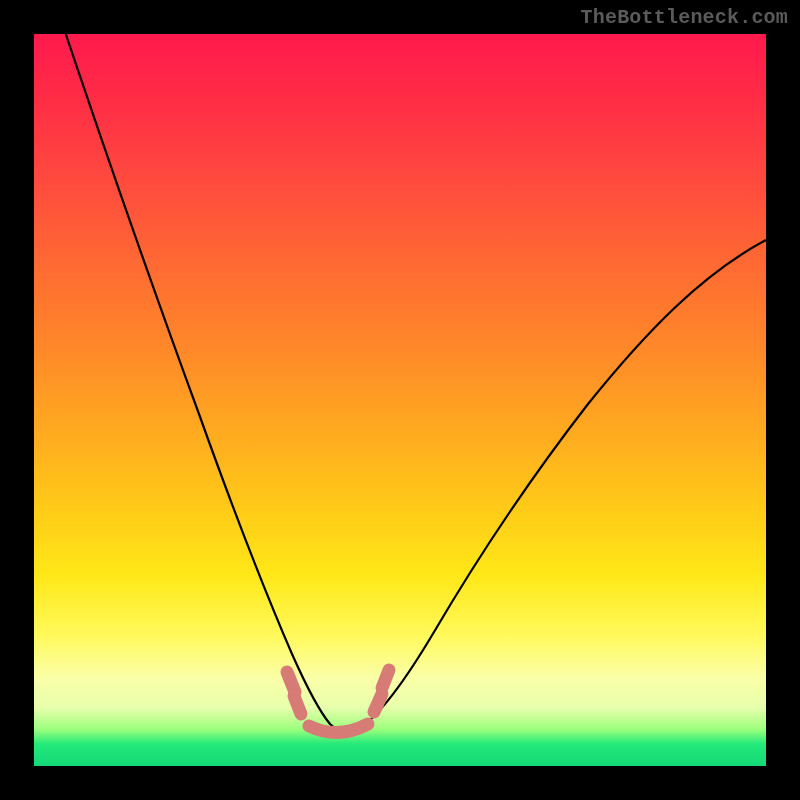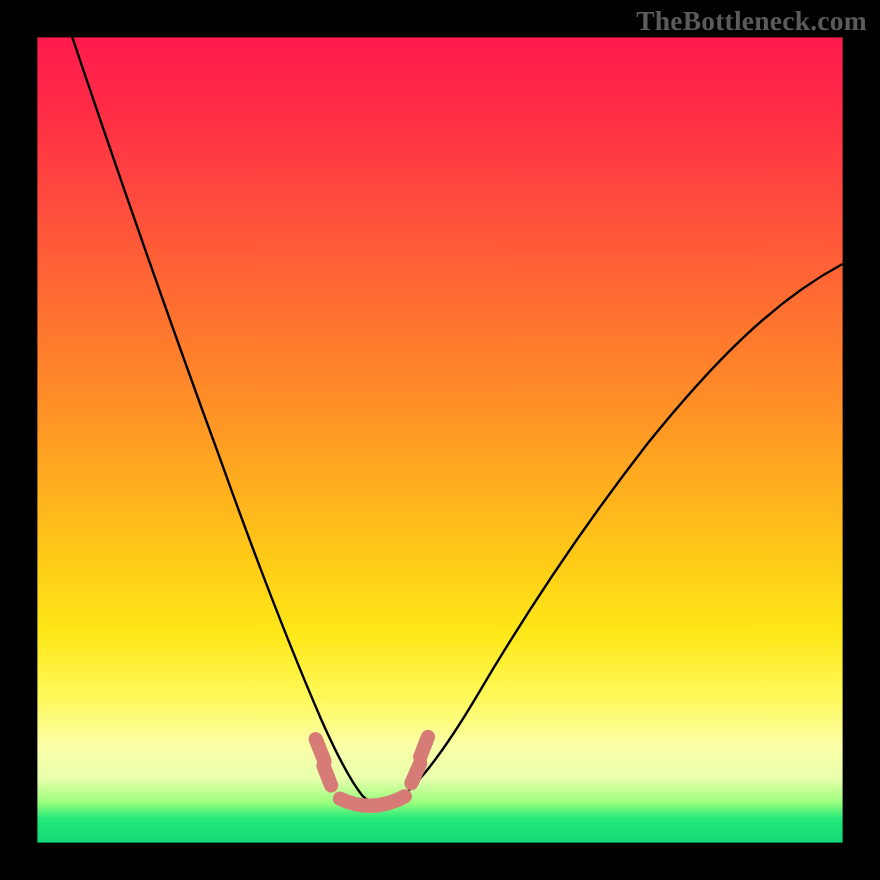--- a/index.html
+++ b/index.html
@@ -38,25 +38,25 @@
       #e8ffac 92%,
       #9bff7d 95%,
       #24e97a 97%,
       #13d877 100%
     );
   }
   .watermark {
     position: absolute;
     top: 6px;
     right: 12px;
-    font-size: 25px;
+    font-size: 20px;
     font-weight: 600;
     color: #5b5b5b;
     letter-spacing: 0.2px;
-    font-family: Liberation Serif, serif;
+    font-family: Liberation Mono, monospace;
     margin-left: 40px;
   }
   svg.curve {
     position: absolute;
     left: 0;
     top: 0;
     width: 732px;
     height: 732px;
     overflow: visible;
   }

